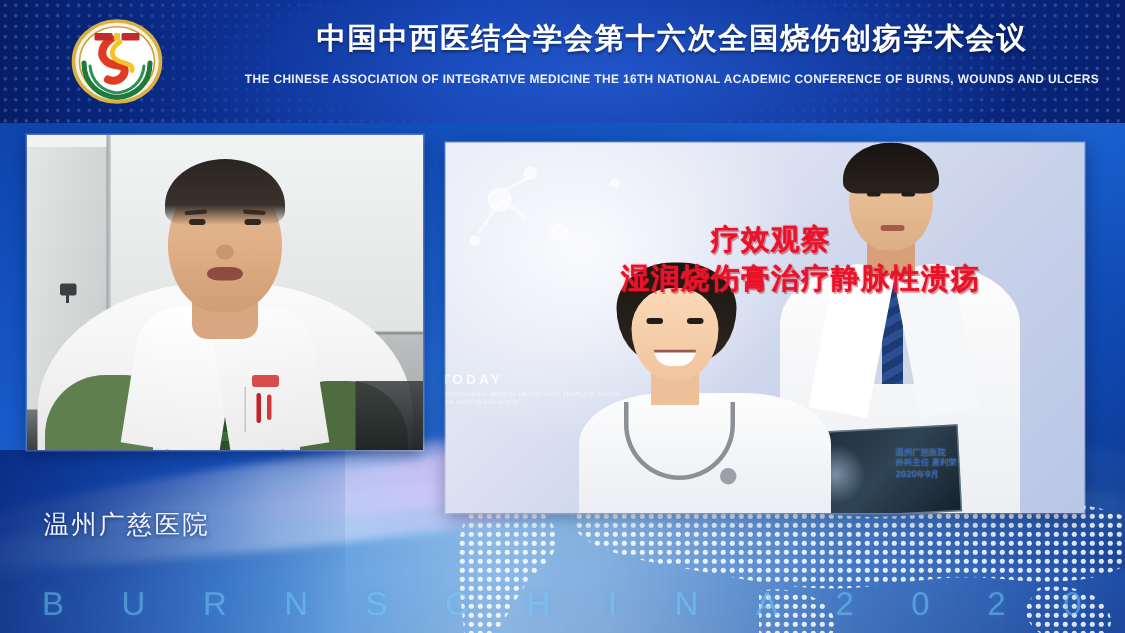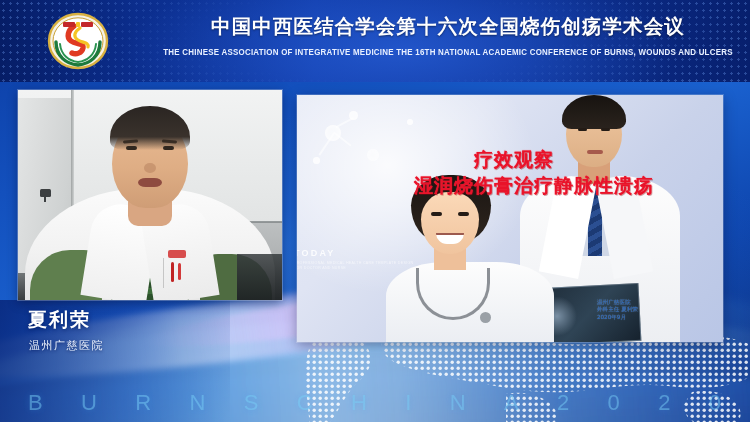--- a/index.html
+++ b/index.html
@@ -89,21 +89,21 @@
     position:absolute; left:120px; top:-40px; width:560px; height:180px;
     background:radial-gradient(ellipse at center, rgba(40,95,215,.75) 0%, rgba(20,60,170,0) 70%);
   }
 
   #logo { position:absolute; left:40px; top:12px; width:76px; height:58px; }
 
   #title-block {
     position:absolute; left:150px; top:14px; width:596px; text-align:center;
   }
   #conf-title-cn {
-    font-family:Liberation Serif, serif;
+    font-family:Liberation Mono, monospace;
     font-size:19.5px; font-weight:bold; color:#ffffff;
     letter-spacing:1.1px; line-height:26px;
     white-space:nowrap;
     text-shadow:0 1px 2px rgba(0,0,0,.45);
   }
   #conf-title-en {
     margin-top:8px;
     font-family:"Liberation Sans", sans-serif;
     font-size:8.2px; font-weight:bold; color:#e8f0ff;
     letter-spacing:.25px; white-space:nowrap;
@@ -299,21 +299,21 @@
   #speaker-name {
     position:absolute; left:28px; top:307px;
     font-family:"DejaVu Sans", sans-serif;
     font-size:19px; font-weight:bold; color:#ffffff;
     letter-spacing:2px;
     text-shadow:0 1px 4px rgba(0,20,80,.75);
   }
   #speaker-org {
     position:absolute; left:29px; top:338px;
     font-family:"DejaVu Sans", sans-serif;
-    font-size:11px; color:#eef4ff; letter-spacing:1.5px;
+    font-size:17px; color:#eef4ff; letter-spacing:1.5px;
     text-shadow:0 1px 3px rgba(0,20,80,.7);
   }
 
   
   #wordmark {
     position:absolute; left:0; top:386px; width:750px; height:34px;
     display:flex; align-items:center; justify-content:space-between;
     padding:0 28px;
     font-family:"Liberation Sans", sans-serif;
     font-size:22px; font-weight:300; letter-spacing:1px;
@@ -449,21 +449,20 @@
 外科主任  夏利荣
 2020年9月</div>
     </div>
   </div>
 
   <div id="slide-title-wrap">
     <div class="slide-title-line l2">疗效观察</div>
     <div class="slide-title-line l1">湿润烧伤膏治疗静脉性溃疡</div>
   </div>
 
-  <div id="speaker-name">夏利荣</div>
   <div id="speaker-org">温州广慈医院</div>
 
   <div id="wordmark">
       <span>B</span>
       <span>U</span>
       <span>R</span>
       <span>N</span>
       <span>S</span>
       <span>C</span>
       <span>H</span>

